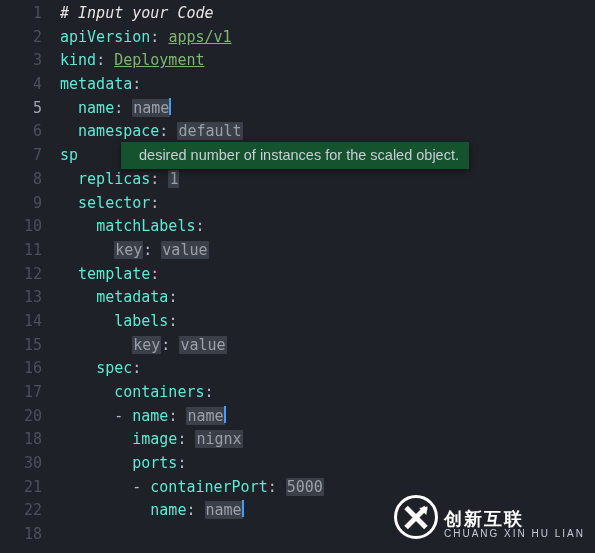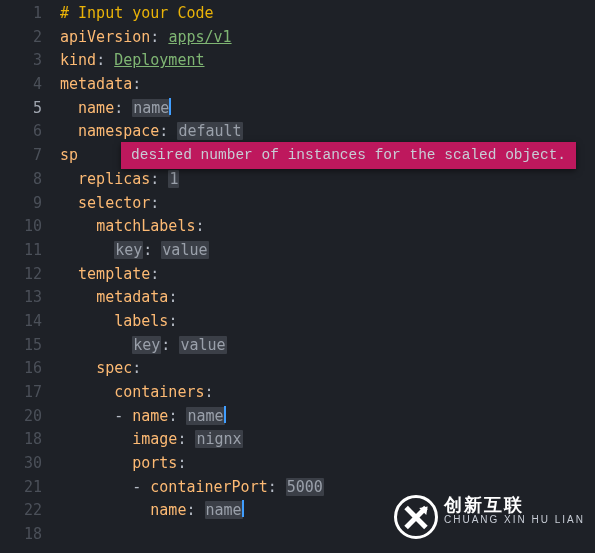--- a/index.html
+++ b/index.html
@@ -37,22 +37,22 @@
   .code {
     flex: 1;
     position: relative;
     white-space: pre;
   }
   .line {
     display: block;
     height: 23.7px;
     position: relative;
   }
-  .comment { color: #eab308; }
-  .key     { color: #fdba74; }   
+  .comment { color: #e5e5e5; font-style: italic; }
+  .key     { color: #5eead4; }   
   .colon   { color: #b6bcc6; }
   .str     { color: #7fb573; text-decoration: underline; }   
   .dash    { color: #b6bcc6; }
   .placeholder {
     background: #3b3f47;
     color: #9aa0aa;
     padding: 0 1px;
     border-radius: 1px;
   }
   .cursor-edge {
@@ -60,36 +60,36 @@
     width: 2px;
     background: #409eff;
     height: 17px;
     vertical-align: -2px;
     margin-left: -1px;
   }
   .tooltip {
     position: absolute;
     left: 121px;
     top: 142px;
-    background: #be185d;
+    background: #14532d;
     color: #c8cdd6;
-    padding: 4px 10px 5px 10px;
-    font-family: Liberation Mono, monospace;
+    padding: 4px 10px 5px 18px;
+    font-family: Liberation Sans, sans-serif;
     font-size: 14.5px;
     line-height: 18px;
     box-shadow: 0 2px 6px rgba(0,0,0,0.5);
     white-space: nowrap;
     z-index: 5;
   }
   .watermark {
     position: absolute;
     right: 10px;
     bottom: 14px;
     display: flex;
-    align-items: flex-start;
+    align-items: flex-end;
     gap: 6px;
     z-index: 10;
   }
   .wm-logo {
     width: 44px; height: 44px;
     border: 3px solid #fff;
     border-radius: 50%;
     display: flex;
     align-items: center;
     justify-content: center;

